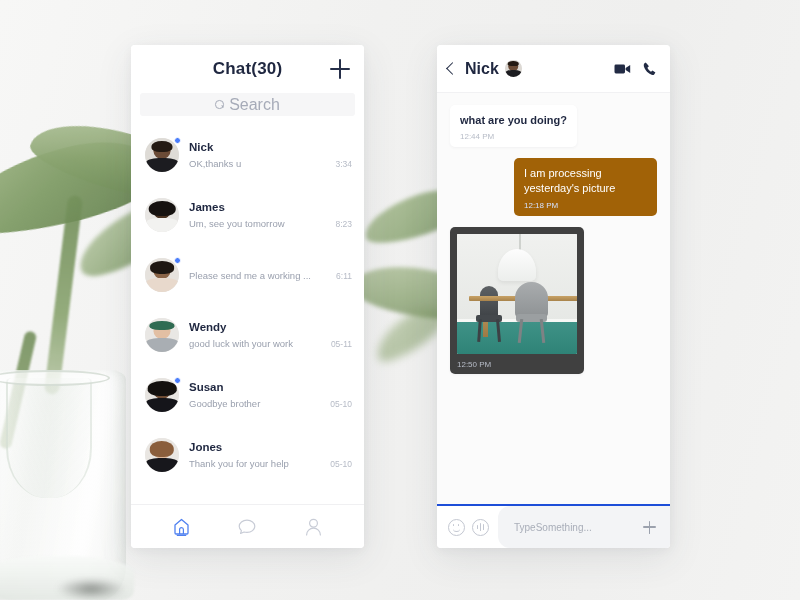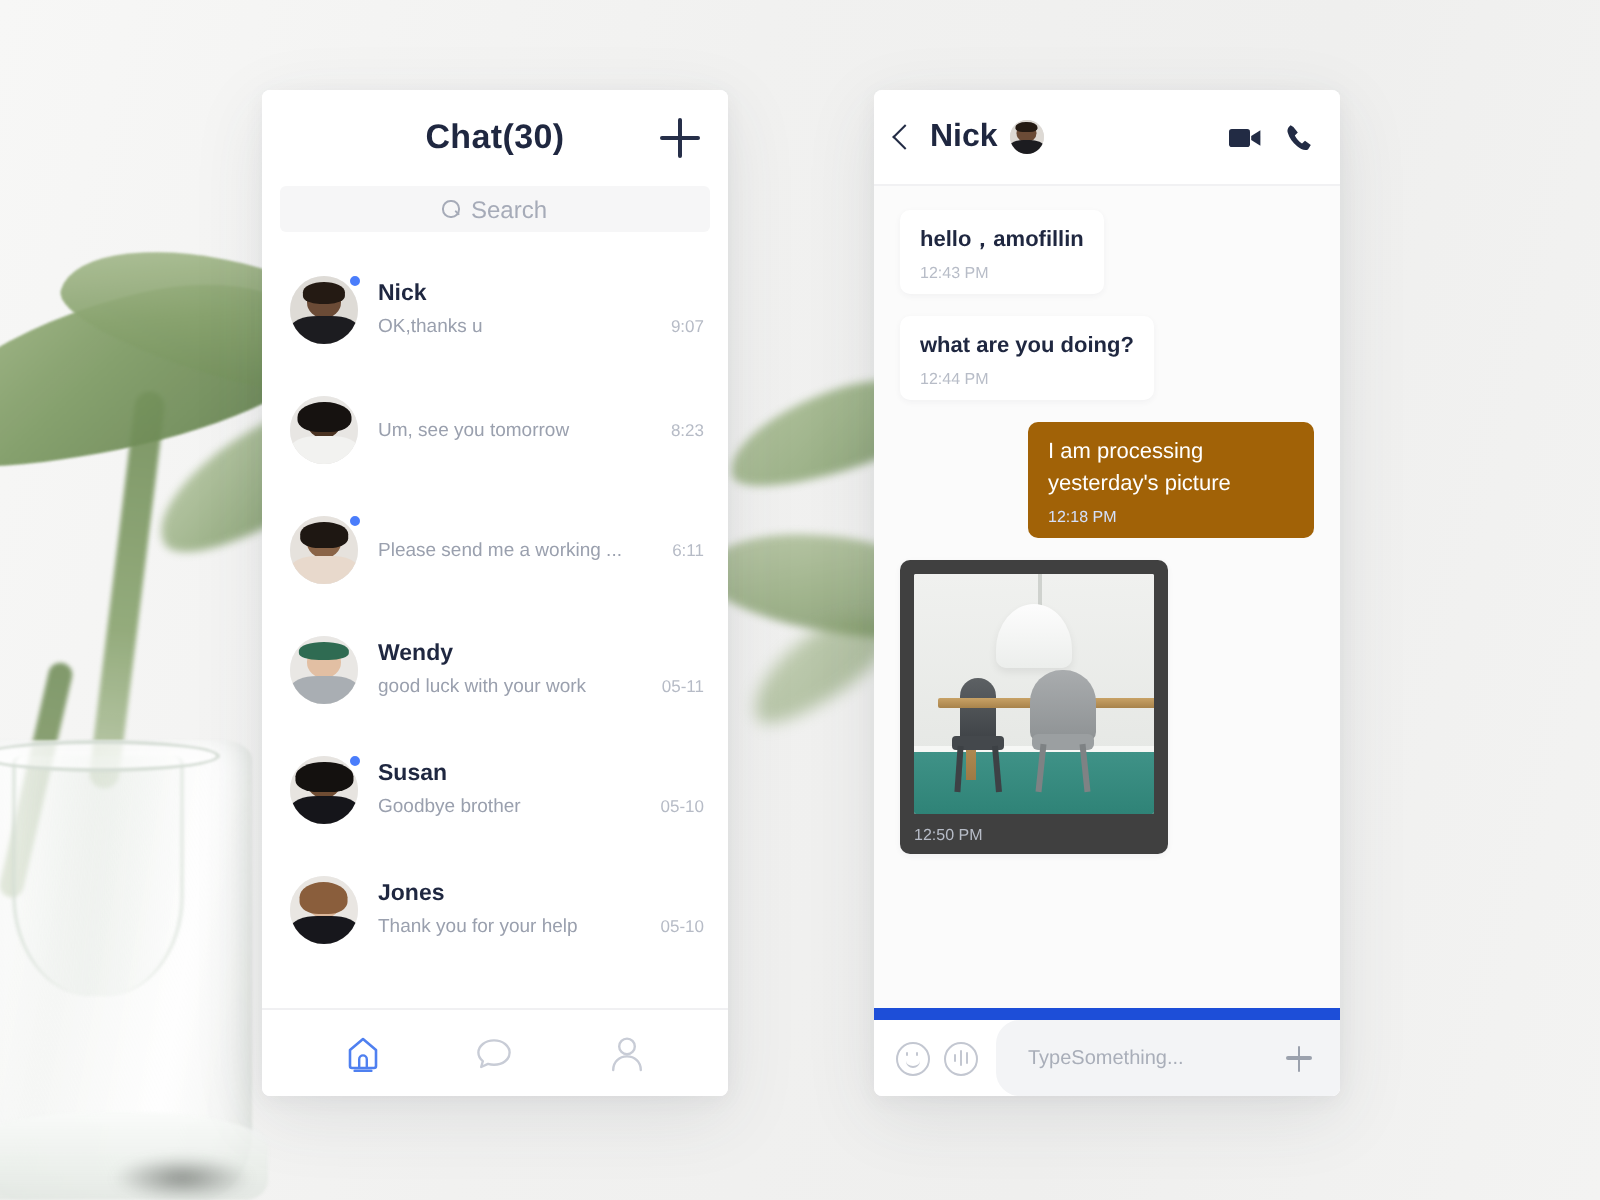--- a/index.html
+++ b/index.html
@@ -154,21 +154,21 @@
   .add-btn::before { left:0; top:9px; width:20px; height:2px; }
   .add-btn::after  { top:0; left:9px; height:20px; width:2px; }
 
   
   .search-wrap { padding:0 9px 9px; flex:none; background:#fff; }
   .search-box {
     height:23px; background:#f6f6f7; border-radius:3px;
     display:flex; align-items:center; justify-content:center; gap:5px;
     cursor:text;
   }
-  .search-box .ph { font-size:12px; color:#a6abb8; }
+  .search-box .ph { font-size:16px; color:#a6abb8; }
   .mag { width:9px; height:9px; position:relative; flex:none; }
   .mag::before {
     content:""; position:absolute; left:0; top:0; width:6.5px; height:6.5px;
     border:1.1px solid #a6abb8; border-radius:50%;
   }
   .mag::after {
     content:""; position:absolute; left:6px; top:6.2px; width:3.4px; height:1.1px;
     background:#a6abb8; transform:rotate(45deg); border-radius:1px;
   }
 
@@ -314,21 +314,21 @@
   .ph-chair-r .lg { position:absolute; top:62%; width:3px; height:40%; background:#7e8284; }
   .ph-chair-r .lg1 { left:4px; transform:rotate(6deg); }
   .ph-chair-r .lg2 { right:4px; transform:rotate(-6deg); }
   .photo-time { font-size:8px; color:#b7bcc7; margin-top:6px; }
 
   
   .input-bar {
     height:44px; flex:none; background:#fff;
     display:flex; align-items:center; gap:7px;
     padding:0 0 0 11px;
-    border-top:6px solid #1d4ed8;
+    border-top:2px solid #1d4ed8;
   }
   .round-icon {
     width:17px; height:17px; border-radius:50%;
     border:1.2px solid #c3c7d1; flex:none; position:relative; cursor:pointer;
   }
   .smiley::before {
     content:""; position:absolute; left:3.5px; top:4.5px;
     width:1.6px; height:1.6px; border-radius:50%; background:#c3c7d1;
     box-shadow:5px 0 0 #c3c7d1;
   }
@@ -397,35 +397,36 @@
             <div class="head" style="top:16%;width:50%;height:46%;background:#6b4b36"></div>
             <div class="hair" style="top:10%;width:62%;height:30%;background:#241a13"></div>
             <div class="body" style="bottom:0;width:96%;height:40%;background:#1c1c20"></div>
           </div>
        <span class="badge"></span>
      </div>
      <div class="row-mid">
        <div class="row-name">Nick</div>
        <div class="row-bottom">
          <div class="row-msg">OK,thanks u</div>
-         <div class="row-time">9:07</div>
+         <div class="row-time">3:34</div>
        </div>
      </div>
       </div>
       <div class="chat-row">
         <div class="avatar-wrap">
        <div class="avatar">
             <div class="sky" style="background:#e8e6e3"></div>
             <div class="head" style="top:16%;width:50%;height:46%;background:#4a3322"></div>
             <div class="hair" style="top:10%;width:78%;height:44%;background:#161210"></div>
             <div class="body" style="bottom:0;width:96%;height:40%;background:#f2f2f0"></div>
           </div>
 
      </div>
      <div class="row-mid">
+       <div class="row-name">James</div>
        <div class="row-bottom">
          <div class="row-msg">Um, see you tomorrow</div>
          <div class="row-time">8:23</div>
        </div>
      </div>
       </div>
       <div class="chat-row">
         <div class="avatar-wrap">
        <div class="avatar">
             <div class="sky" style="background:#e6e2dd"></div>
@@ -540,24 +541,20 @@
       </span>
       <span class="icon-btn">
         <svg width="13" height="14" viewBox="0 0 13 14" fill="none">
           <path d="M2.3 0.6 C1.2 1.5 0.4 2.7 0.9 4.4 C1.6 6.9 3.3 9.3 5.6 11.1 C7.4 12.5 9.3 13.6 11 12.7 L12.4 10.5 L9.5 8.4 L8 9.8 C6.6 9 5.1 7.3 4.4 5.8 L5.9 4.3 L3.7 1.5 Z" fill="#222b44"></path>
         </svg>
       </span>
     </div>
   </div>
 
   <div class="conv-body" id="conv-body">
-      <div class="bubble in">
-        <div class="b-text">hello，amofillin</div>
-                   <div class="b-time">12:43 PM</div>
-      </div>
       <div class="bubble in">
         <div class="b-text">what are you doing?</div>
                    <div class="b-time">12:44 PM</div>
       </div>
       <div class="bubble out">
         <div class="b-text">I am processing yesterday's picture</div>
                    <div class="b-time">12:18 PM</div>
       </div>
       <div class="photo-bubble">
         <div class="photo">

